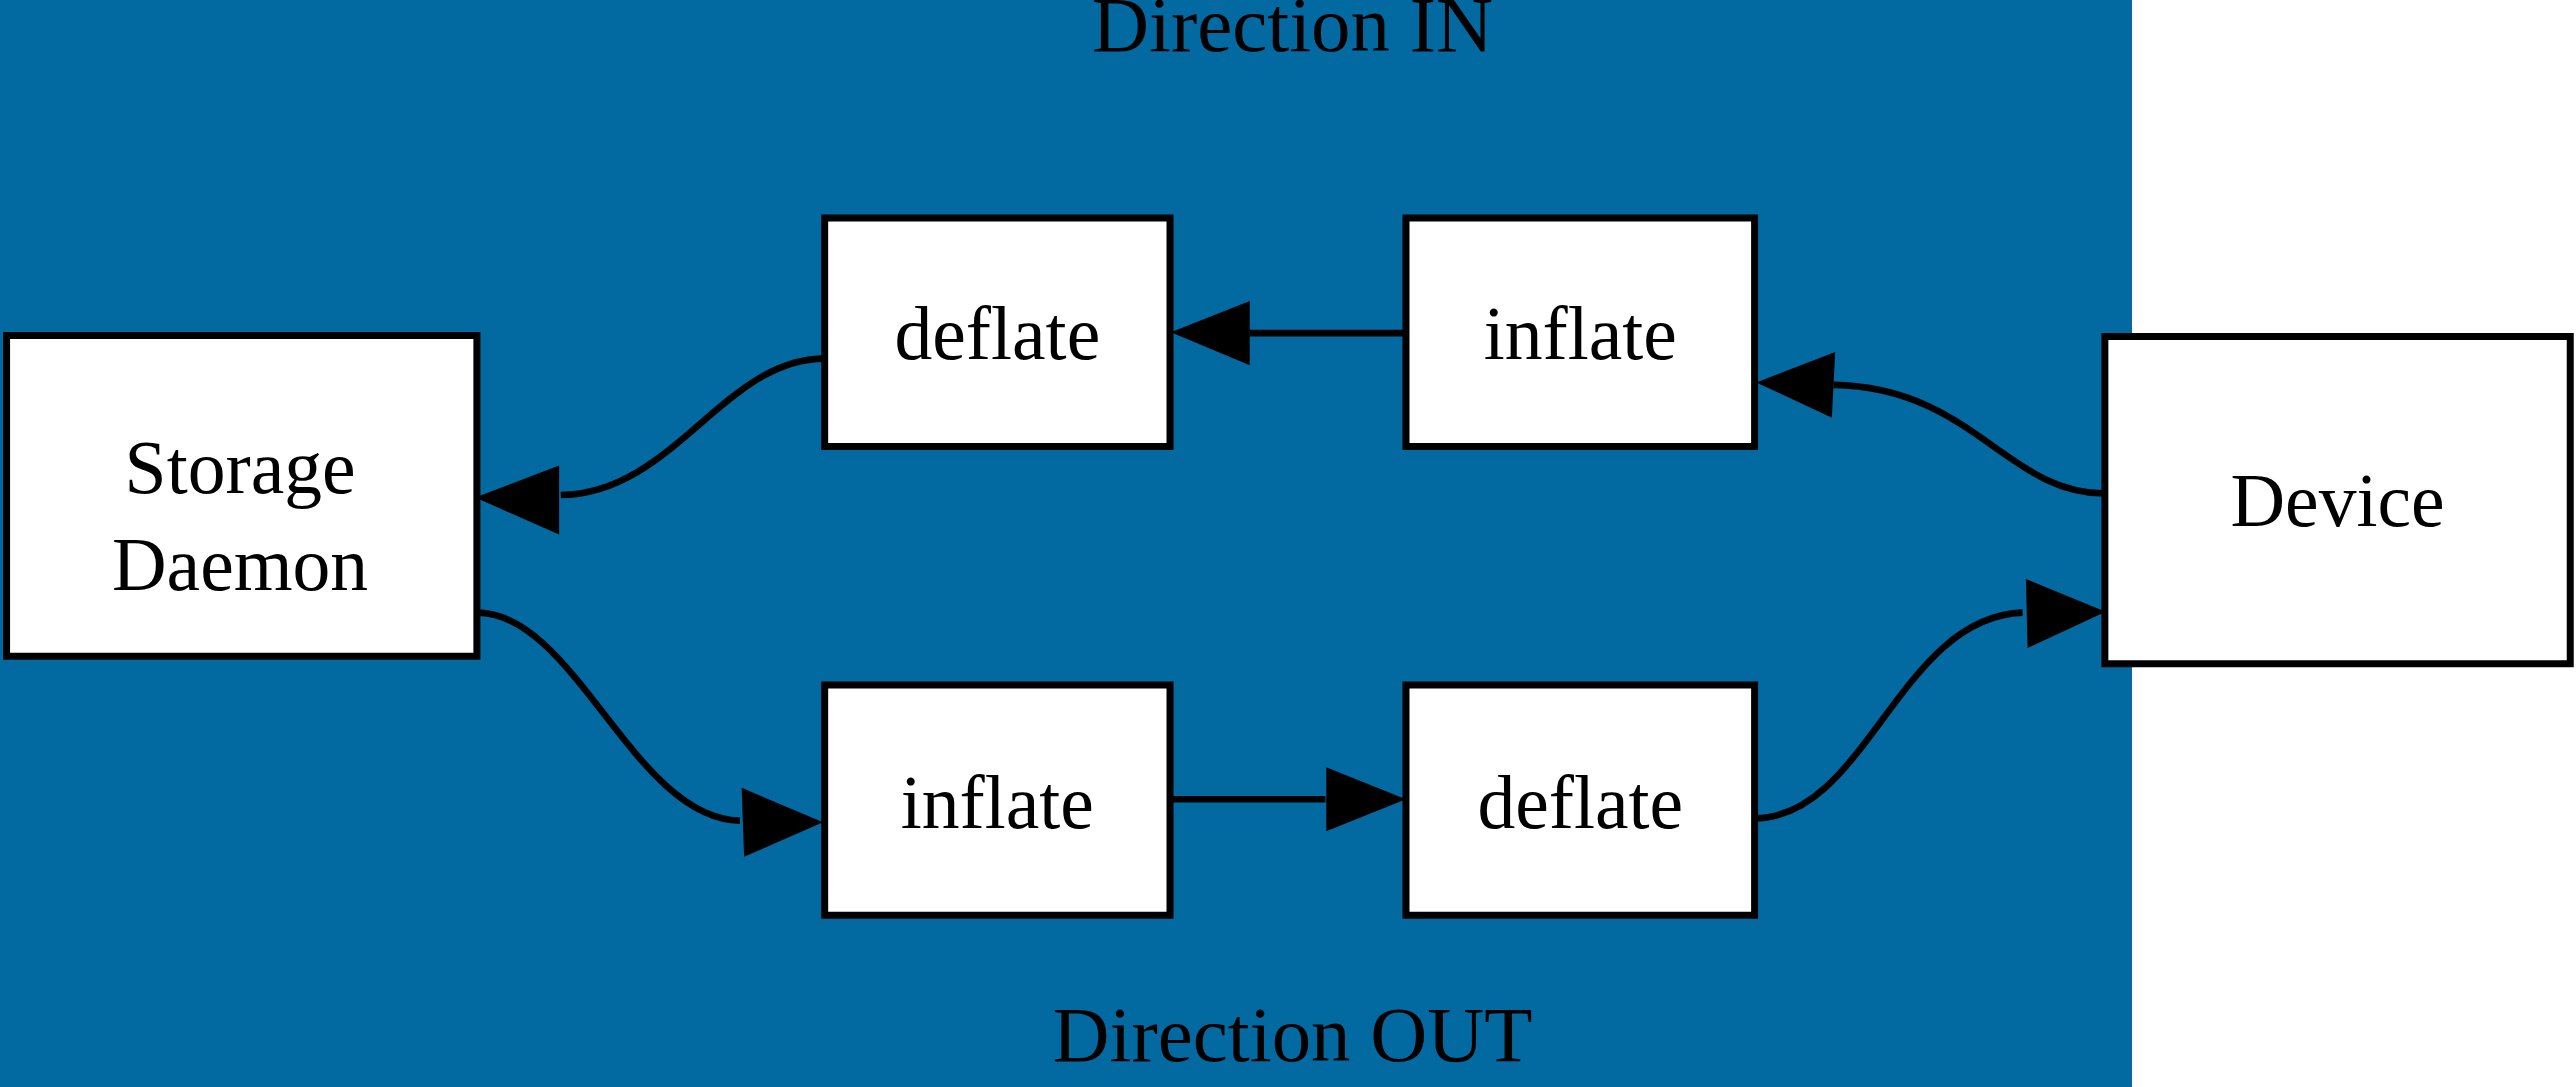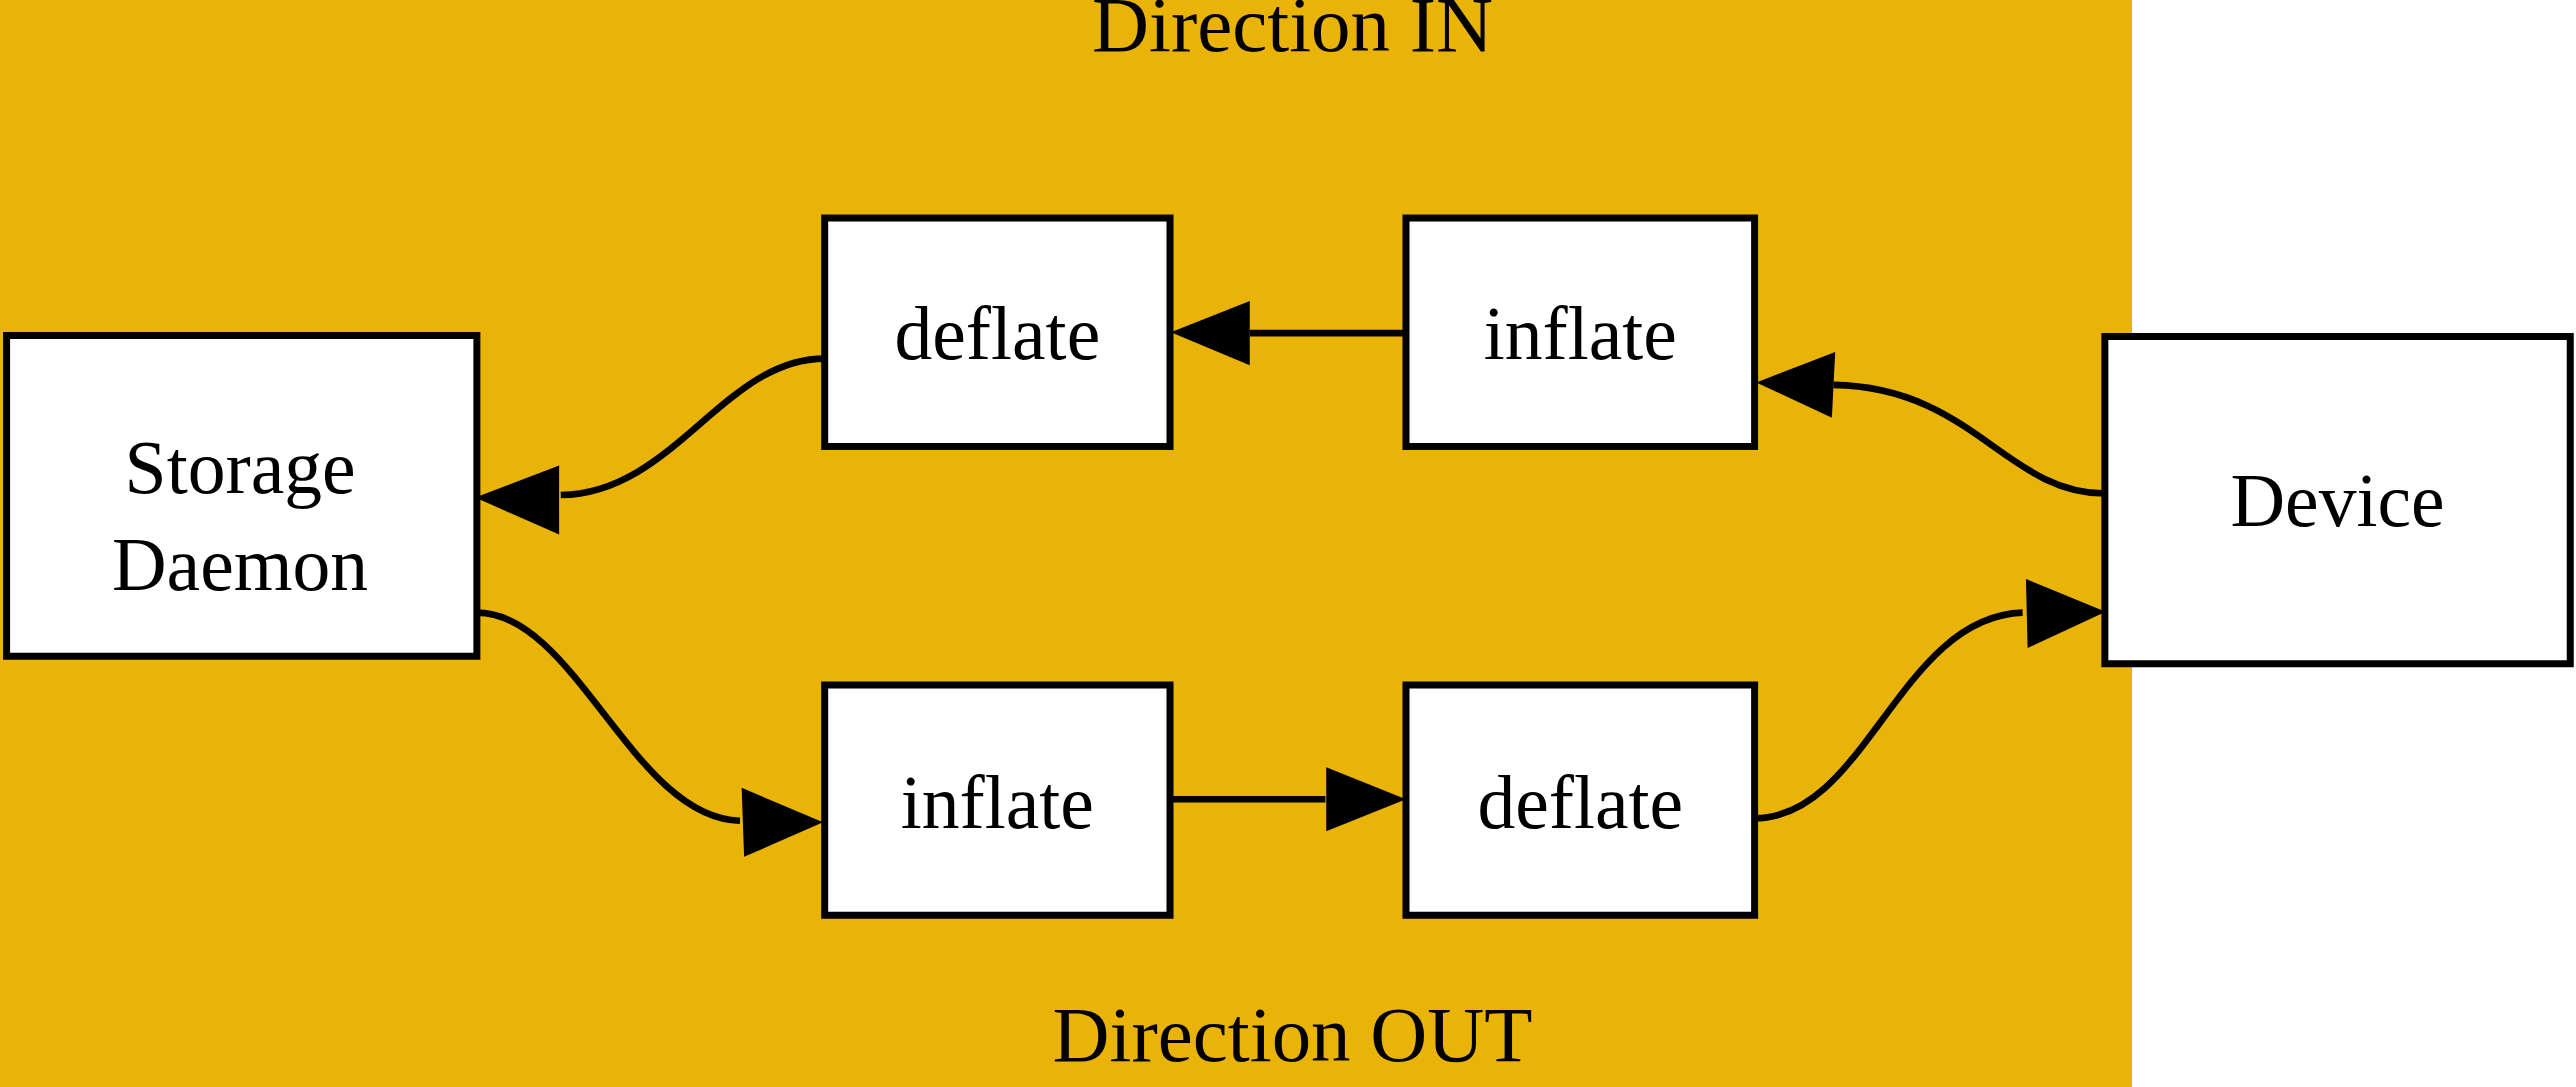--- a/index.html
+++ b/index.html
@@ -11,21 +11,21 @@
   body {
     width: 2576px;
     height: 1088px;
     overflow: hidden;
     font-family: "Liberation Serif", "DejaVu Serif", serif;
   }
   #diagram-root {
     position: relative;
     width: 2132px;
     height: 1088px;
-    background: #eab308;
+    background: #0369a1;
   }
   #diagram-svg {
     position: absolute;
     top: 0;
     left: 0;
     width: 2576px;
     height: 1088px;
     display: block;
   }
   .node-box {

